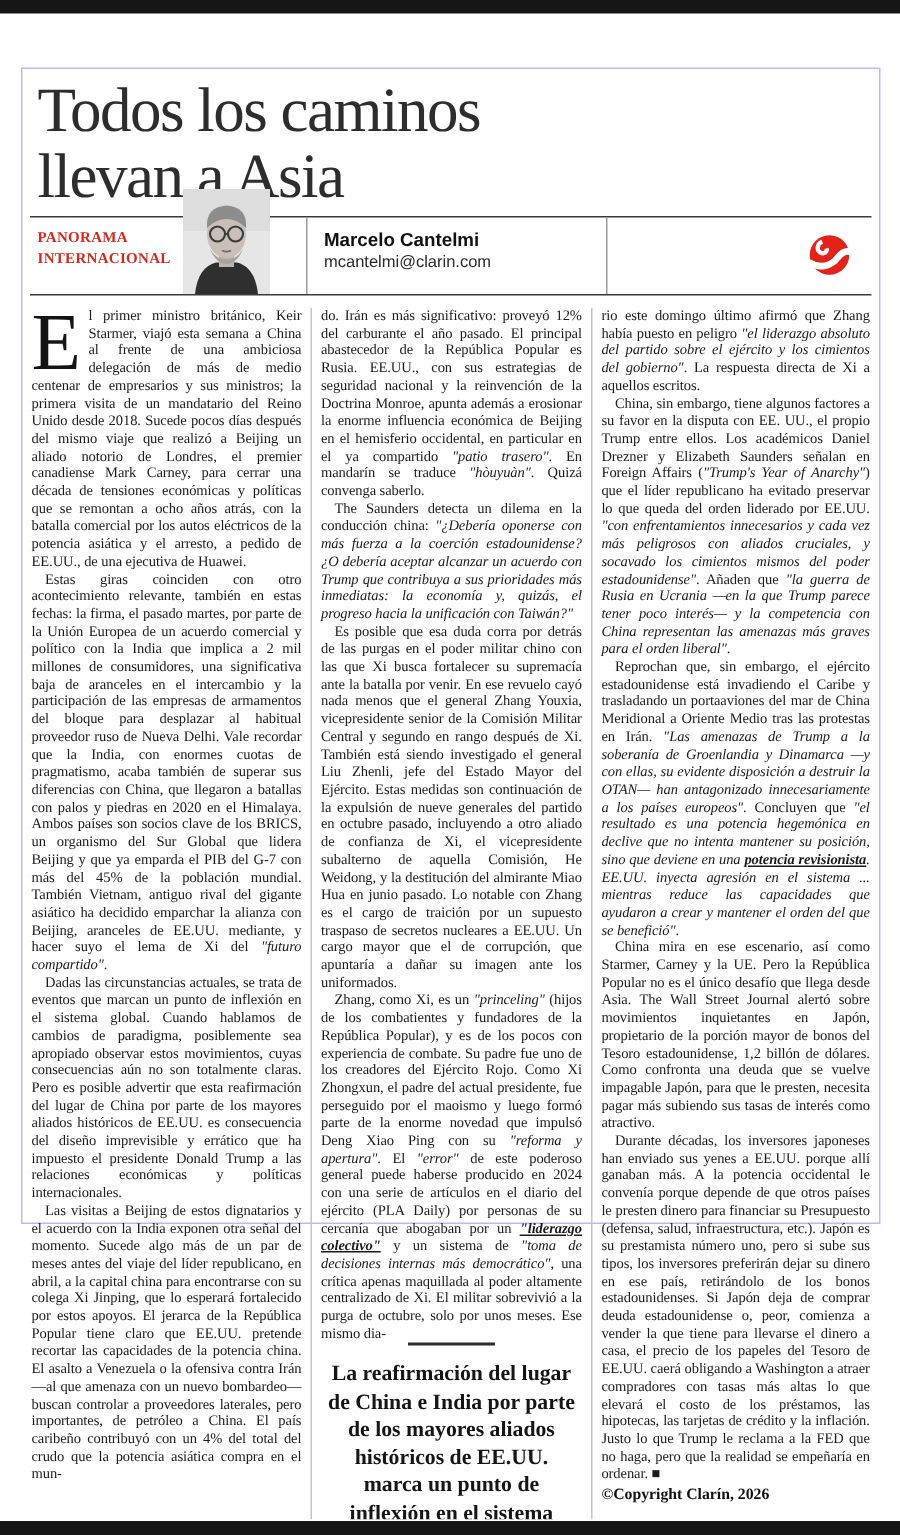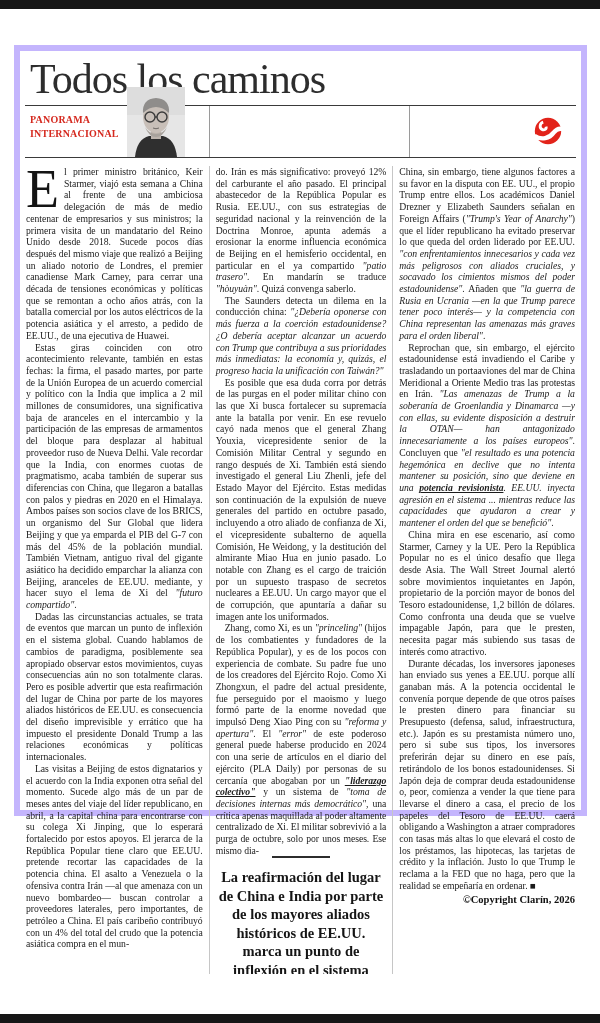--- a/index.html
+++ b/index.html
@@ -2,21 +2,21 @@
 <html><head>
 <meta charset="utf-8">
 <style>
   html,body{margin:0;padding:0;background:#ffffff;}
   .page{position:relative;width:600px;height:1023px;background:#fff;overflow:hidden;
         font-family:"Liberation Serif",serif;color:#1b1b1b;}
   .bar{position:absolute;left:0;width:600px;height:9px;background:#161616;}
   .bar.top{top:0;}
   .bar.bottom{bottom:0;}
   .article-box{position:absolute;left:14px;top:45px;width:573px;height:771px;
-               border:6px solid #c4b5fd;box-sizing:border-box;background:#fff;padding:0 5px;}
+               border:1px solid #c4b5fd;box-sizing:border-box;background:#fff;padding:0 5px;}
   
   .headline{padding:6px 0 0 5px;font-size:42px;line-height:44px;color:#2d2d2d;
             letter-spacing:-1px;font-weight:normal;}
   
   .header-row{position:relative;height:51px;margin-top:4px;border-top:1px solid #3a3a3a;
               border-bottom:1px solid #3a3a3a;}
   .kicker{position:absolute;left:5px;top:7px;font-weight:bold;font-size:10px;line-height:14px;
           letter-spacing:.2px;}
   .vdiv{position:absolute;top:0;bottom:0;width:1px;background:#9a9a9a;}
   .vdiv.v1{left:184px;}
@@ -39,32 +39,33 @@
   .rb{font-weight:normal;}
   .ri{font-style:italic;}
   .rbi{font-weight:bold;font-style:italic;text-decoration:underline;}
   .dropcap{float:left;font-size:54px;line-height:44px;padding:1px 5px 0 0;color:#141414;
            font-weight:normal;}
   
   .pullquote{margin:0 2px 4px 2px;margin-top:auto;text-align:center;}
   .pq-rule{width:58px;height:2px;background:#2c2c2c;margin:0 auto 10px auto;}
   .pullquote blockquote{margin:0;font-weight:bold;font-size:14.5px;line-height:18.5px;
                         color:#151515;}
-  .copyright{margin:2px 0 0 0;font-size:10.5px;font-weight:bold;text-align:right;color:#111;}
+  .copyright{margin:2px 16px 0 0;font-size:10.5px;font-weight:bold;text-align:left;color:#111;}
 </style>
 </head>
 <body>
 
 <div class="page">
   <div class="bar top"></div>
 
   <div class="article-box">
 
     <h1 class="headline" style="margin:0;">
       <div>Todos los caminos</div>
+      <div>llevan a Asia</div>
     </h1>
 
     <div class="header-row">
       <div class="kicker" style="color:#d5291f;">
         <div>PANORAMA</div>
         <div>INTERNACIONAL</div>
       </div>
 
       <div class="vdiv v1"></div>
       <div class="vdiv v2"></div>
@@ -76,20 +77,24 @@
         <path d="M24 44 L34 44 L34 52 L24 52 Z" fill="#bdb4ad"></path>
         <ellipse cx="29" cy="30" rx="13" ry="16" fill="#c8bfb8"></ellipse>
         <path d="M16 26 Q15 12 29 11 Q43 12 42 26 Q36 20 29 20 Q22 20 16 26 Z" fill="#8f8d8b"></path>
         <path d="M18 40 Q22 50 29 50 Q36 50 40 40 Q36 47 29 47 Q22 47 18 40 Z" fill="#a8a29c"></path>
         <circle cx="23" cy="30" r="5" fill="none" stroke="#3b3b3b" stroke-width="1.4"></circle>
         <circle cx="35" cy="30" r="5" fill="none" stroke="#3b3b3b" stroke-width="1.4"></circle>
         <line x1="28" y1="30" x2="30" y2="30" stroke="#3b3b3b" stroke-width="1.4"></line>
         <path d="M26 41 Q29 42.5 32 41" stroke="#6f6a66" stroke-width="1" fill="none"></path>
       </svg>
 
+      <div class="byline">
+        <div class="name">Marcelo Cantelmi</div>
+        <div class="mail">mcantelmi@clarin.com</div>
+      </div>
 
       <svg class="logo" viewBox="0 0 40 40" xmlns="http://www.w3.org/2000/svg">
         <circle cx="20" cy="20" r="16.5" fill="#e2231a"></circle>
         <path d="M3 26 C12 32 22 29 27 22 C31 17 35 16 39 18" stroke="#ffffff" stroke-width="5.5" fill="none"></path>
         <path d="M14 9 C9.5 10.5 9 16 12.5 18 C15.5 19.5 18.5 17.5 17.5 14.5" stroke="#ffffff" stroke-width="3.6" fill="none"></path>
       </svg>
     </div>
 
     <div class="cols">
       <div class="col">
@@ -107,20 +112,21 @@
             <p><span>Es posible que esa duda corra por detrás de las purgas en el poder militar chino con las que Xi busca fortalecer su supremacía ante la batalla por venir. En ese revuelo cayó nada menos que </span><span class="rb">el general Zhang Youxia</span><span>, vicepresidente senior de la Comisión Militar Central y segundo en rango después de Xi. También está siendo investigado el general Liu Zhenli, jefe del Estado Mayor del Ejército. Estas medidas son continuación de la </span><span class="rb">expulsión de nueve generales</span><span> del partido en octubre pasado, incluyendo a otro aliado de confianza de Xi, el vicepresidente subalterno de aquella Comisión, He Weidong, y la destitución del almirante Miao Hua en junio pasado. Lo notable con Zhang es el cargo de </span><span class="rb">traición</span><span> por un supuesto traspaso de secretos nucleares a EE.UU. Un cargo mayor que el de corrupción, que apuntaría a dañar su imagen ante los uniformados.</span></p>
             <p><span>Zhang, como Xi, es un </span><span class="ri">"princeling"</span><span> (hijos de los combatientes y fundadores de la República Popular), y es de los pocos con experiencia de combate. Su padre fue uno de los creadores del Ejército Rojo. Como Xi Zhongxun, el padre del actual presidente, fue perseguido por el maoismo y luego formó parte de la enorme novedad que impulsó Deng Xiao Ping con su </span><span class="ri">"reforma y apertura"</span><span>. El </span><span class="ri">"error"</span><span> de este poderoso general puede haberse producido en 2024 con una serie de artículos en el diario del ejército (</span><span class="rb">PLA Daily</span><span>) por personas de su cercanía que abogaban por un </span><span class="rbi">"liderazgo colectivo"</span><span> y un sistema de </span><span class="ri">"toma de decisiones internas más democrático"</span><span>, una crítica apenas maquillada al poder altamente centralizado de Xi. El militar sobrevivió a la purga de octubre, solo por unos meses. Ese mismo dia-</span></p>
           </div>
         <figure class="pullquote">
           <div class="pq-rule"></div>
           <blockquote>La reafirmación del lugar de China e India por parte de los mayores aliados históricos de EE.UU. marca un punto de inflexión en el sistema global.</blockquote>
         </figure>
       </div>
       <div class="col">
         <div class="paras">
+            <p><span>rio este domingo último afirmó que Zhang había puesto en peligro </span><span class="ri">"el liderazgo absoluto del partido sobre el ejército y los cimientos del gobierno"</span><span>. La respuesta directa de Xi a aquellos escritos.</span></p>
             <p><span>China, sin embargo, tiene algunos factores a su favor en la disputa con EE. UU., el propio Trump entre ellos. Los académicos Daniel Drezner y Elizabeth Saunders señalan en </span><span class="rb">Foreign Affairs</span><span> (</span><span class="ri">"Trump's Year of Anarchy"</span><span>) que el líder republicano ha evitado preservar lo que queda del orden liderado por EE.UU. </span><span class="ri">"con enfrentamientos innecesarios y cada vez más peligrosos con aliados cruciales, y socavado los cimientos mismos del poder estadounidense"</span><span>. Añaden que </span><span class="ri">"la guerra de Rusia en Ucrania —en la que Trump parece tener poco interés— y la competencia con China representan las amenazas más graves para el orden liberal"</span><span>.</span></p>
             <p><span>Reprochan que, sin embargo, el ejército estadounidense está invadiendo el Caribe y trasladando un portaaviones del mar de China Meridional a Oriente Medio tras las protestas en Irán. </span><span class="ri">"Las amenazas de Trump a la soberanía de Groenlandia y Dinamarca —y con ellas, su evidente disposición a destruir la OTAN— han antagonizado innecesariamente a los países europeos"</span><span>. Concluyen que </span><span class="ri">"el resultado es una potencia hegemónica en declive que no intenta mantener su posición, sino que deviene en una </span><span class="rbi">potencia revisionista</span><span class="ri">. EE.UU. inyecta agresión en el sistema ... mientras reduce las capacidades que ayudaron a crear y mantener el orden del que se benefició"</span><span>.</span></p>
             <p><span>China mira en ese escenario, así como Starmer, Carney y la UE. Pero la República Popular no es el único desafío que llega desde Asia. The </span><span class="rb">Wall Street Journal</span><span> alertó sobre movimientos inquietantes en Japón, propietario de la porción mayor de bonos del Tesoro estadounidense, 1,2 billón de dólares. Como confronta una deuda que se vuelve impagable Japón, para que le presten,  necesita pagar más subiendo sus tasas de interés como atractivo.</span></p>
             <p><span>Durante décadas, los inversores japoneses han enviado sus yenes a EE.UU. porque allí ganaban más. A la potencia occidental le convenía porque depende de que otros países le presten dinero para financiar su Presupuesto (defensa, salud, infraestructura, etc.). Japón es su prestamista número uno, pero si sube sus tipos, los inversores preferirán dejar su dinero en ese país, retirándolo de los bonos estadounidenses. Si Japón deja de comprar deuda estadounidense o, peor, comienza a vender la que tiene para llevarse el dinero a casa, el precio de los papeles del Tesoro de EE.UU. </span><span class="rb">caerá</span><span> obligando a Washington a atraer compradores con tasas más altas lo que elevará el costo de los préstamos, las hipotecas, las tarjetas de crédito y la inflación. Justo lo que Trump le reclama a la FED que no haga, pero que la realidad se empeñaría en ordenar. ■</span></p>
           </div>
         <p class="copyright">©Copyright Clarín, 2026</p>
       </div>
     </div>
 
   </div>

